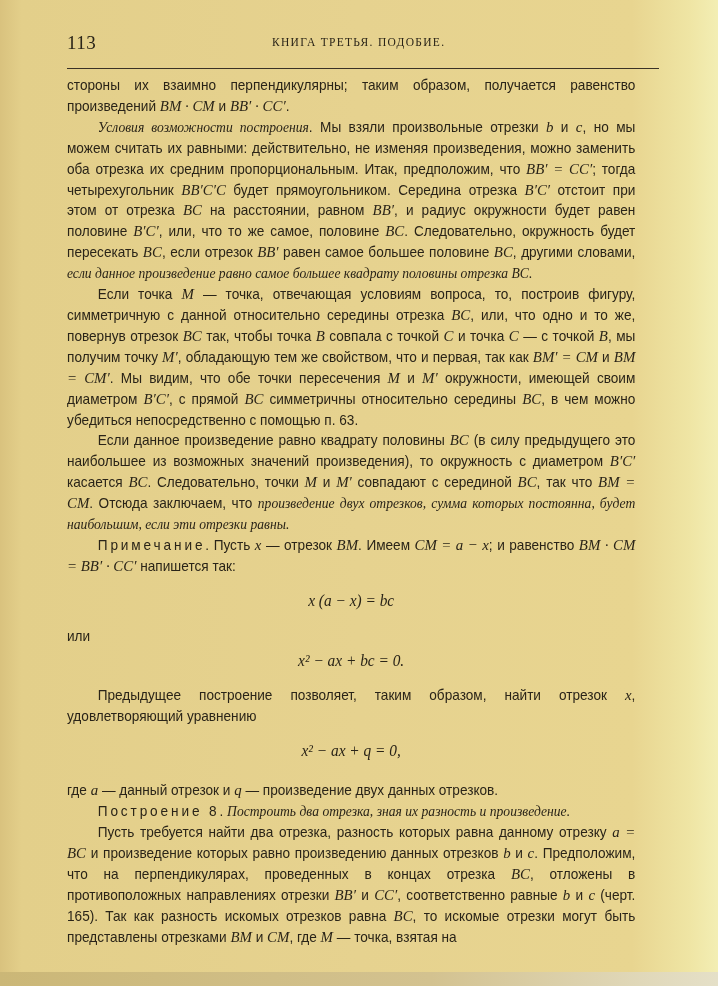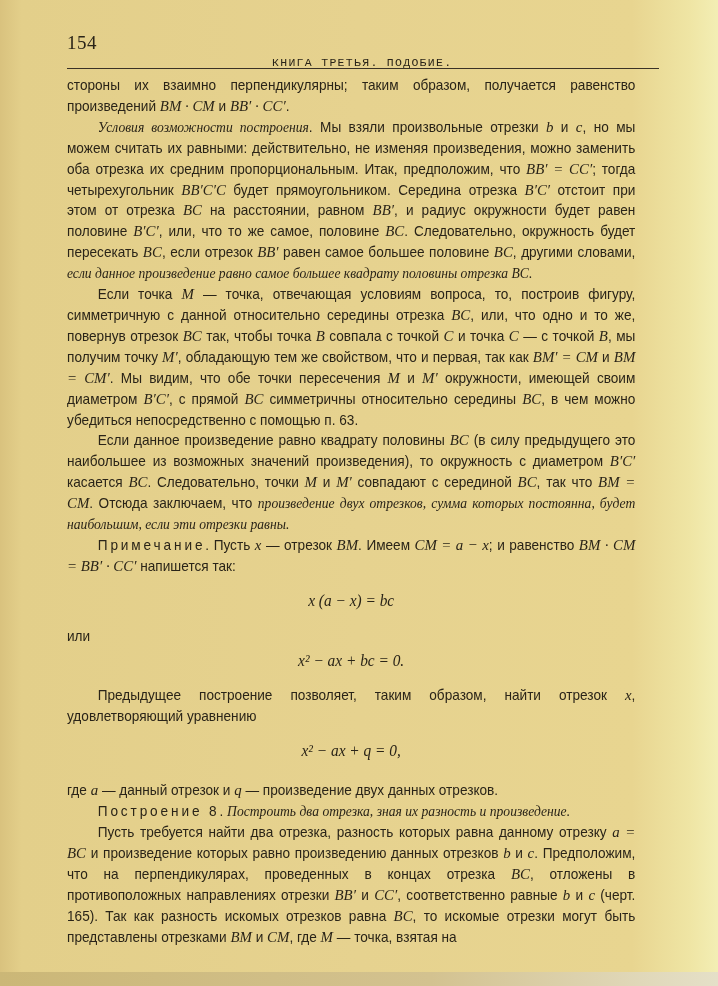--- a/index.html
+++ b/index.html
@@ -17,21 +17,21 @@
     .page { position: absolute; left: 67px; top: 0; width: 598px; }
     .running-head {
       position: absolute; top: 32px; left: 0; width: 598px; height: 22px;
     }
     .page-number {
       position: absolute; left: 0; top: 0;
       font-family: "Liberation Serif", serif; font-size: 19px; letter-spacing: 0.5px;
     }
     .running-title {
       position: absolute; left: 205px; top: 4px;
-      font-family: Liberation Mono, monospace; font-size: 11.5px; letter-spacing: 1.3px; text-transform: uppercase; margin-top: 20px;
+      font-family: Liberation Serif, serif; font-size: 11.5px; letter-spacing: 1.3px; text-transform: uppercase;
     }
     .head-rule {
       position: absolute; top: 68px; left: 0; width: 592px; height: 0;
       border-top: 1.5px solid #3a3226;
     }
     .body-text {
       position: absolute; top: 75px; left: 0; width: 592px;
       font-family: "Liberation Sans Narrow", "Liberation Sans", sans-serif;
       font-size: 14.2px; line-height: 20.9px; text-align: justify;
       transform: scaleX(0.96); transform-origin: left top;
@@ -45,21 +45,21 @@
       text-align: center; font-family: "Liberation Serif", serif; font-style: italic; font-size: 16px;
       margin: 14px 0 14px 0;
     }
     .noind { text-indent: 0; }
   </style>
 </head>
 <body>
 
 <div class="page">
   <div class="running-head">
-    <span class="page-number">154</span>
+    <span class="page-number">113</span>
     <span class="running-title">Книга третья. Подобие.</span>
   </div>
   <div class="head-rule"></div>
 
   <div class="body-text">
     <p class="noind"><span>стороны их взаимно перпендикулярны; таким образом, получается равенство произведений </span><span class="math">BM · CM</span><span> и </span><span class="math">BB′ · CC′</span><span>.</span></p>
 
     <p class="indent"><span class="it">Условия возможности построения</span><span>. Мы взяли произвольные отрезки </span><span class="math">b</span><span> и </span><span class="math">c</span><span>, но мы можем считать их равными: действительно, не изменяя произведения, можно заменить оба отрезка их средним пропорциональным. Итак, предположим, что </span><span class="math">BB′ = CC′</span><span>; тогда четырехугольник </span><span class="math">BB′C′C</span><span> будет прямоугольником. Середина отрезка </span><span class="math">B′C′</span><span> отстоит при этом от отрезка </span><span class="math">BC</span><span> на расстоянии, равном </span><span class="math">BB′</span><span>, и радиус окружности будет равен половине </span><span class="math">B′C′</span><span>, или, что то же самое, половине </span><span class="math">BC</span><span>. Следовательно, окружность будет пересекать </span><span class="math">BC</span><span>, если отрезок </span><span class="math">BB′</span><span> равен самое большее половине </span><span class="math">BC</span><span>, другими словами, </span><span class="it">если данное произведение равно самое большее квадрату половины отрезка BC.</span></p>
 
     <p class="indent"><span>Если точка </span><span class="math">M</span><span> — точка, отвечающая условиям вопроса, то, построив фигуру, симметричную с данной относительно середины отрезка </span><span class="math">BC</span><span>, или, что одно и то же, повернув отрезок </span><span class="math">BC</span><span> так, чтобы точка </span><span class="math">B</span><span> совпала с точкой </span><span class="math">C</span><span> и точка </span><span class="math">C</span><span> — с точкой </span><span class="math">B</span><span>, мы получим точку </span><span class="math">M′</span><span>, обладающую тем же свойством, что и первая, так как </span><span class="math">BM′ = CM</span><span> и </span><span class="math">BM = CM′</span><span>. Мы видим, что обе точки пересечения </span><span class="math">M</span><span> и </span><span class="math">M′</span><span> окружности, имеющей своим диаметром </span><span class="math">B′C′</span><span>, с прямой </span><span class="math">BC</span><span> симметричны относительно середины </span><span class="math">BC</span><span>, в чем можно убедиться непосредственно с помощью п. 63.</span></p>

